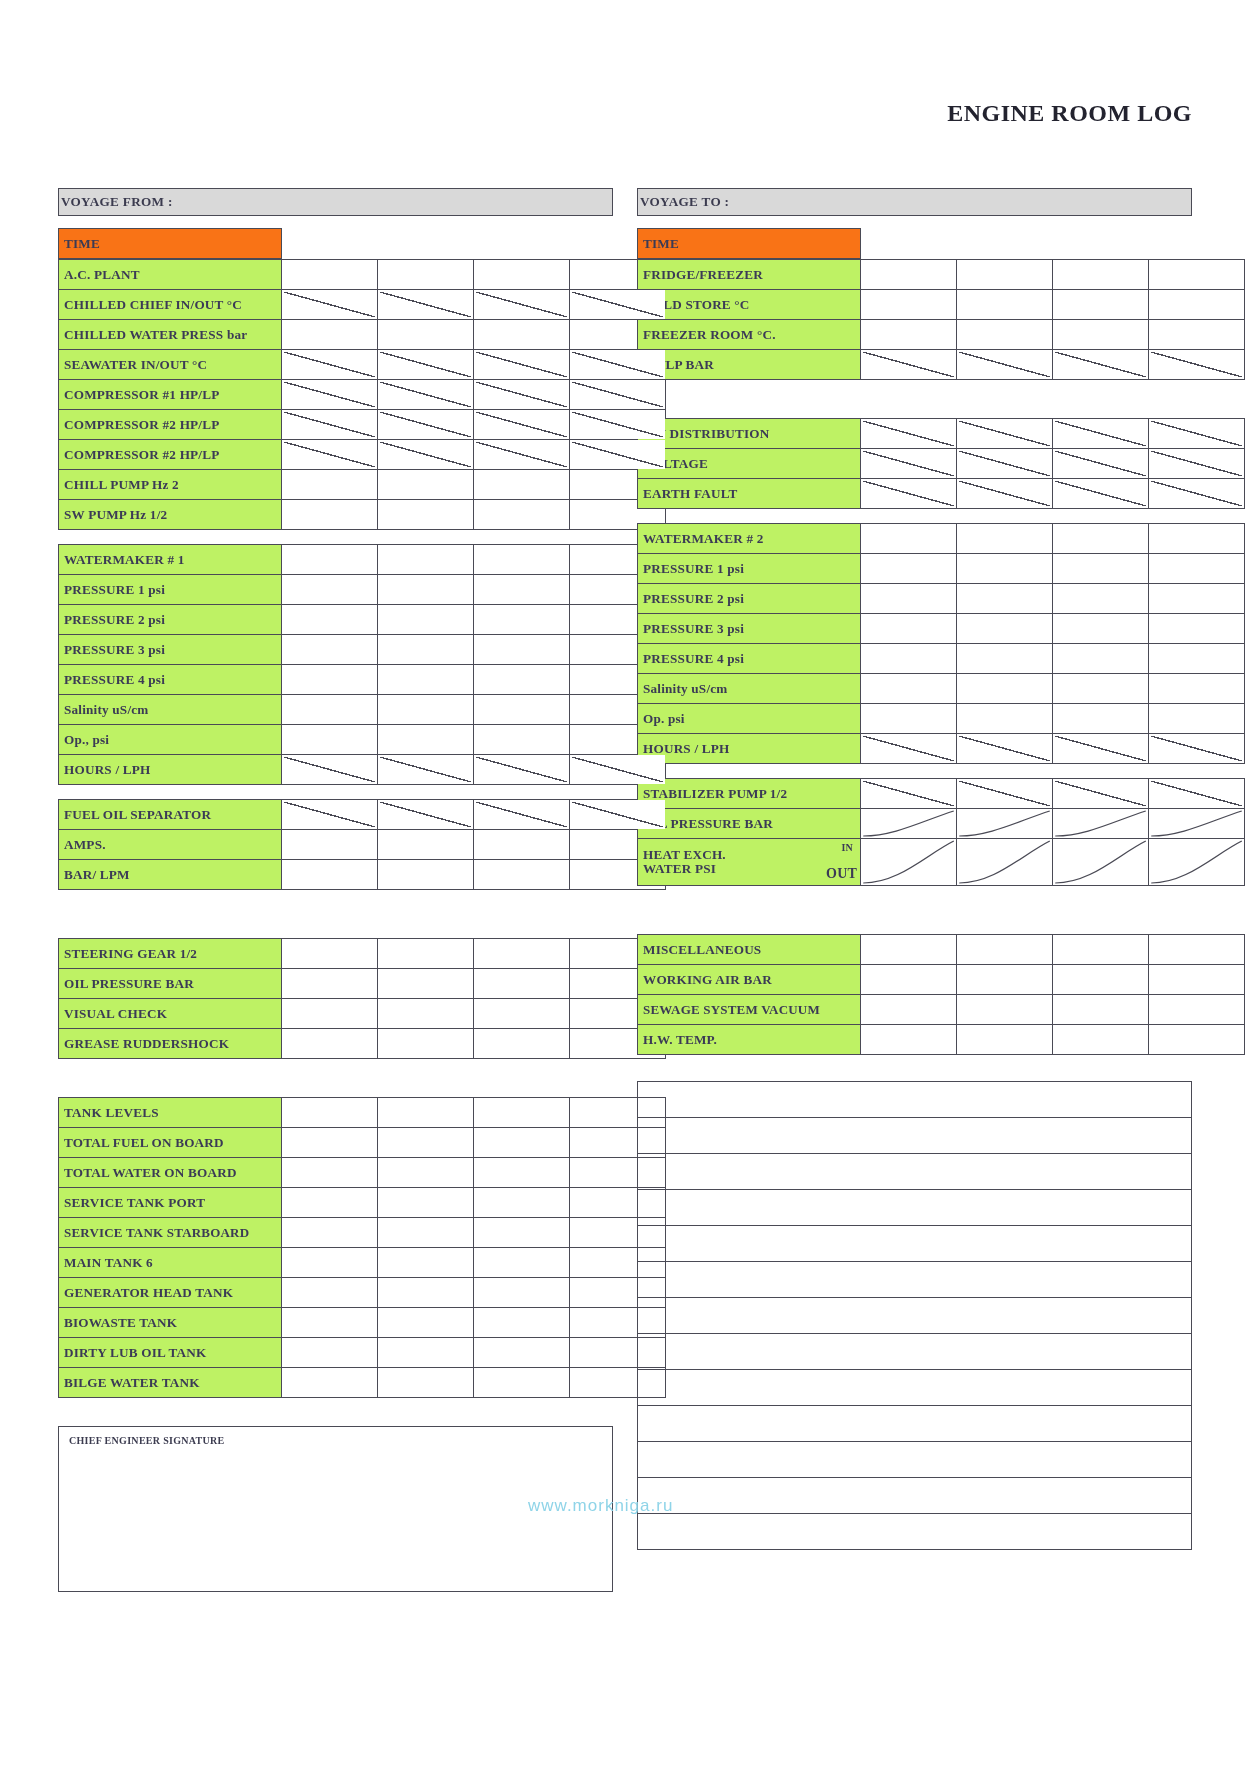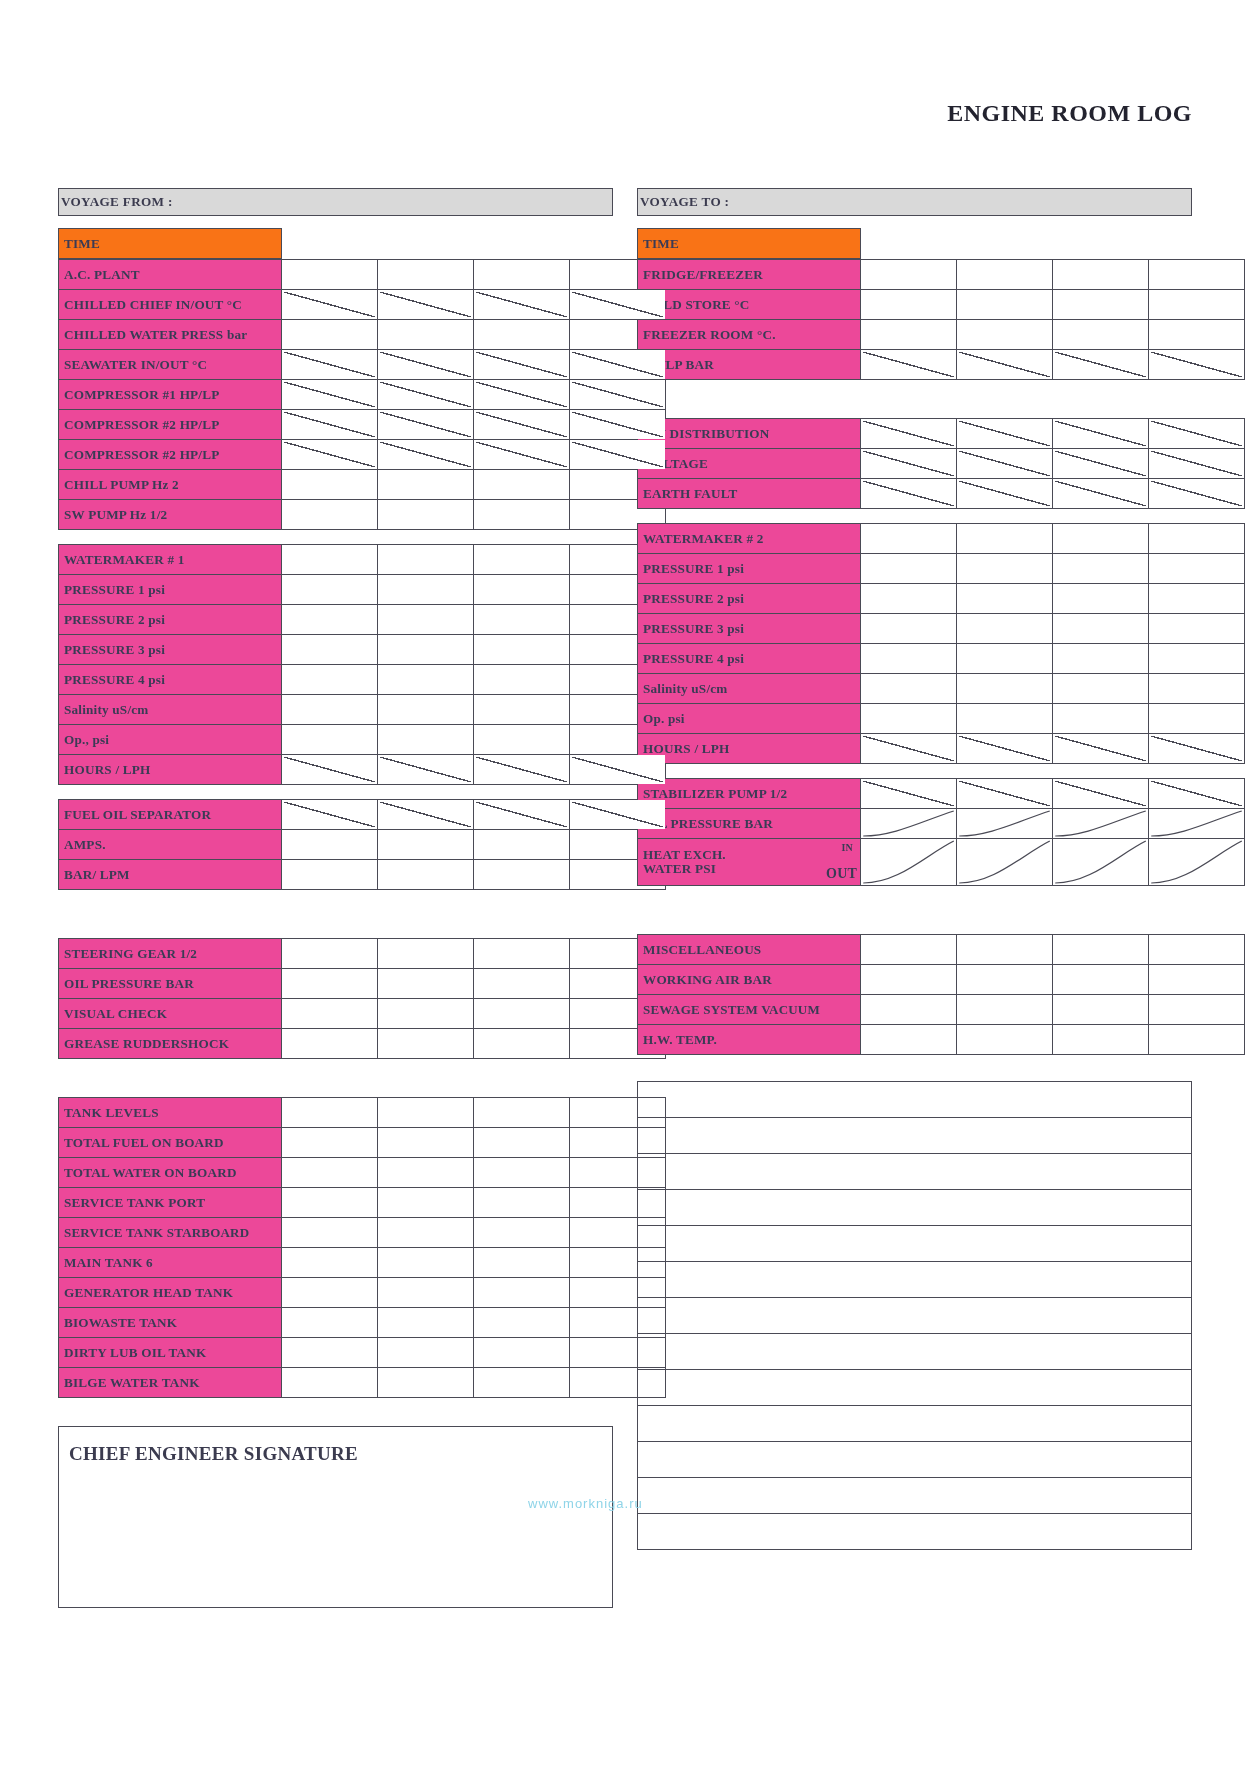--- a/index.html
+++ b/index.html
@@ -58,21 +58,21 @@
     font-size: 13.2px;
     font-weight: bold;
     letter-spacing: 0.2px;
     padding: 0 5px;
     vertical-align: middle;
     color: #3b3b55;
     overflow: hidden;
     white-space: nowrap;
   }
   table.grid td.label {
-    background: #ec4899;
+    background: #bef264;
     width: 212px;
   }
   table.grid td.cell {
     background: #ffffff;
     width: 85px;
   }
   table.grid td.small {
     font-size: 13px;
   }
   .voyage {
@@ -144,31 +144,31 @@
     border: 1px solid #4a4a55;
     border-bottom: none;
   }
   .blanklines .bl {
     border-bottom: 1px solid #4a4a55;
     height: 35px;
   }
   .sigbox {
     border: 1px solid #4a4a55;
     height: 148px;
-    padding: 16px 10px;
-    font-size: 19px;
+    padding: 8px 10px;
+    font-size: 10px;
     font-weight: bold;
     letter-spacing: 0.3px;
   }
   .watermark {
     position: absolute;
     left: 528px;
     top: 1496px;
     font-family: "Liberation Sans", sans-serif;
-    font-size: 13px;
+    font-size: 17px;
     color: #8fd4e8;
     letter-spacing: 1px;
   }
   .spacer-sm { height: 14px; }
   .spacer-md { height: 24px; }
   .spacer-lg { height: 34px; }
 </style>
 </head>
 <body>
 

